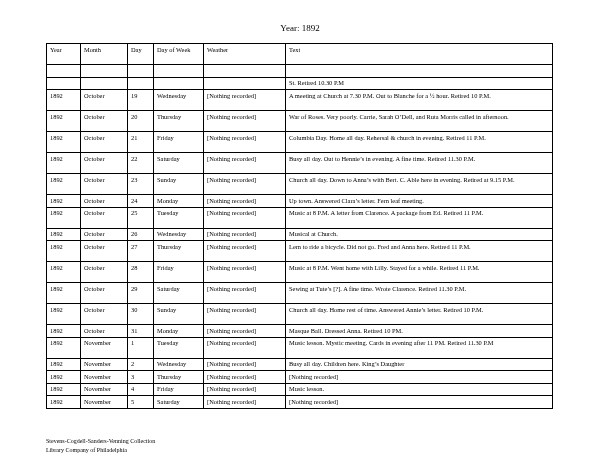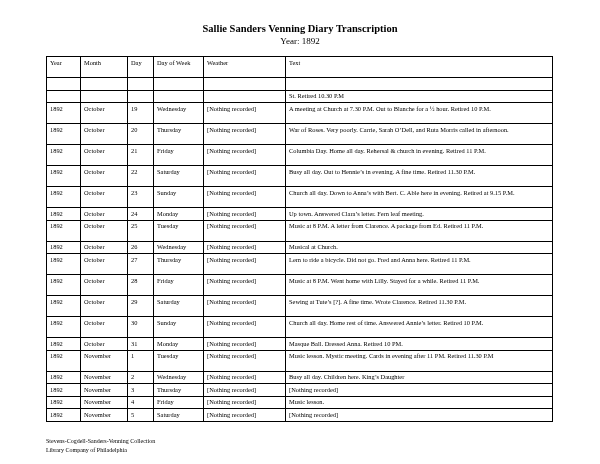--- a/index.html
+++ b/index.html
@@ -70,21 +70,20 @@
     font-size: 6px;
     line-height: 8.5px;
     color: #000000;
   }
 </style>
 </head>
 <body>
 
 <div class="page">
 
-  <h1 class="doc-title">Sallie Sanders Venning Diary Transcription</h1>
   <div class="doc-subtitle">
     <span class="year-label">Year:</span>
     <span>1892</span>
   </div>
 
   <table class="diary">
     <colgroup>
       <col class="c-year">
       <col class="c-month">
       <col class="c-day">

